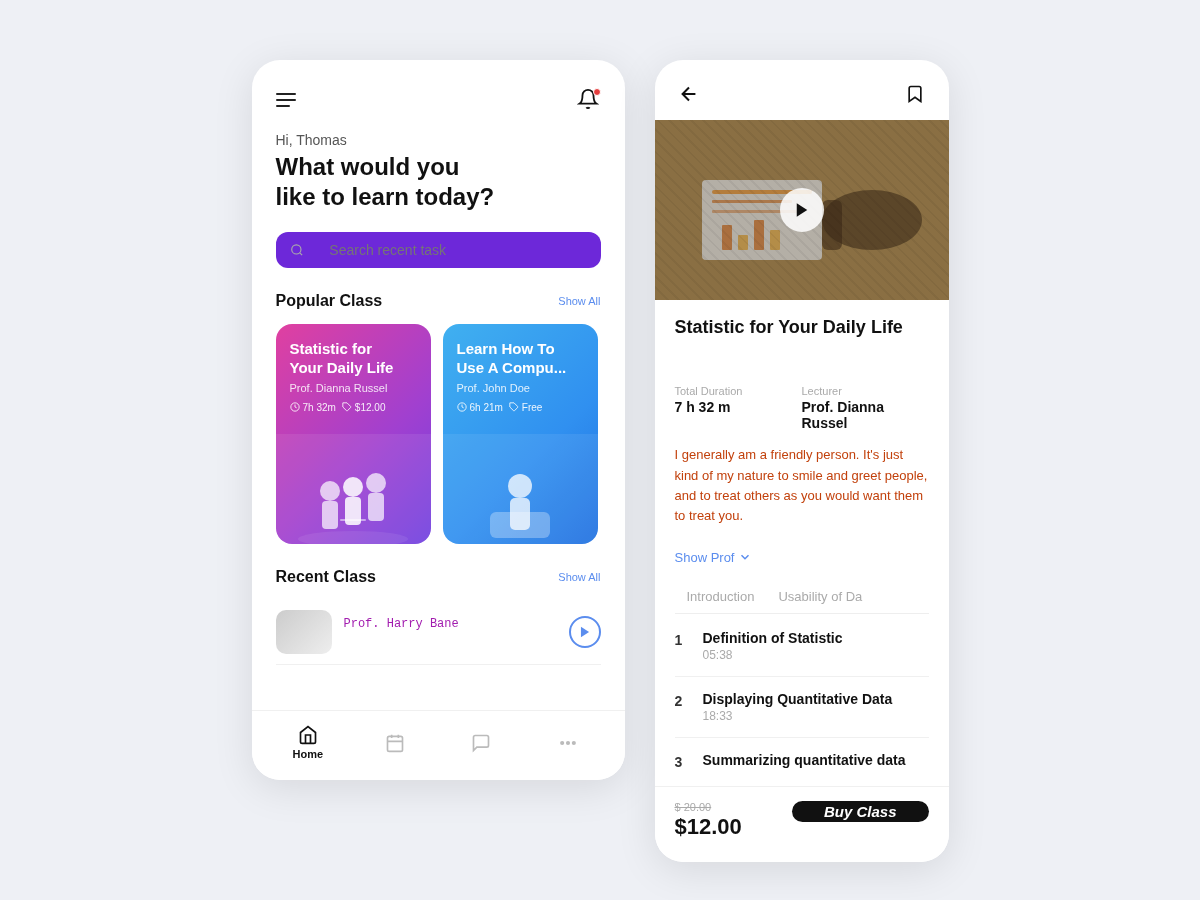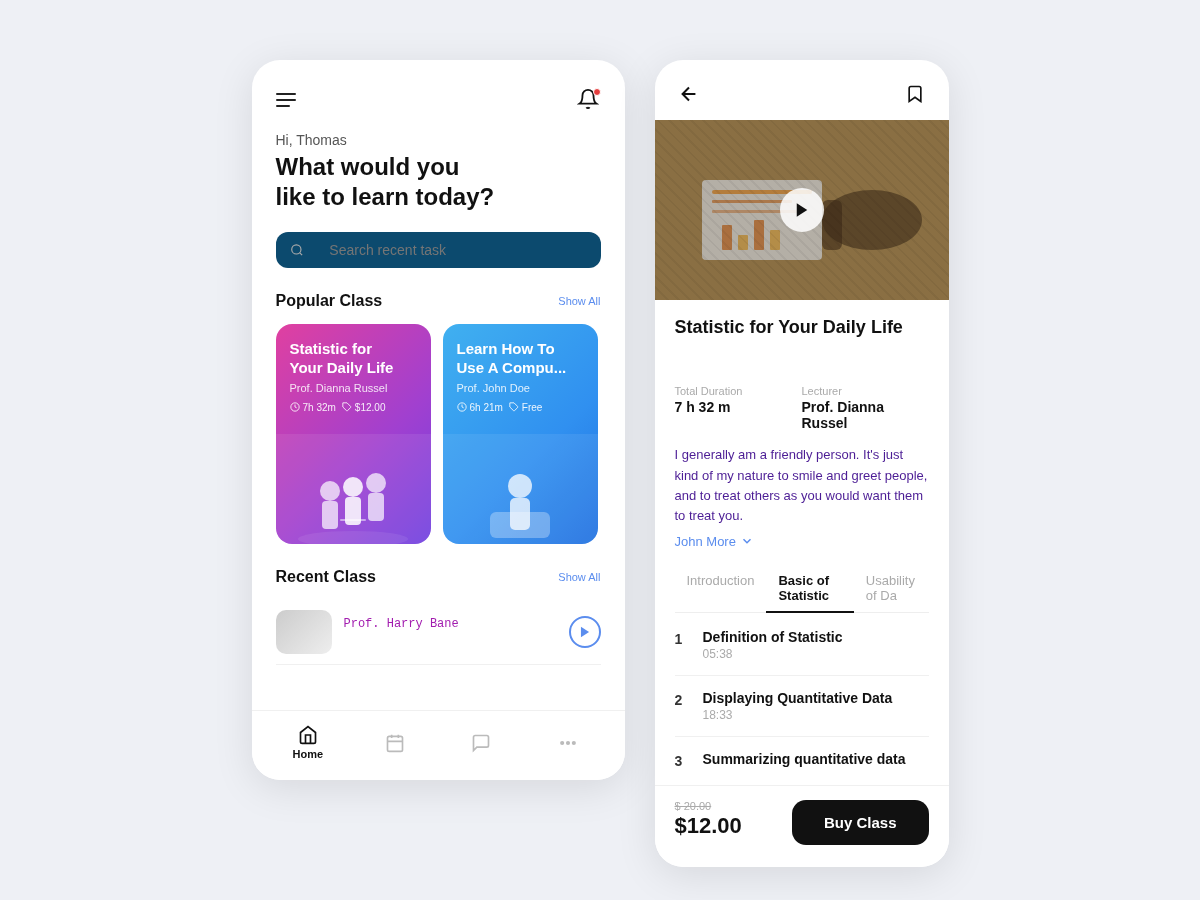--- a/index.html
+++ b/index.html
@@ -80,21 +80,21 @@
     .greeting-main {
       font-size: 24px;
       font-weight: 800;
       color: #111;
       line-height: 1.25;
       margin-bottom: 20px;
     }
     .search-bar {
       display: flex;
       align-items: flex-start;
-      background: #0c4a6e;
+      background: #6d28d9;
       border-radius: 12px;
       padding: 10px 14px;
       gap: 26px;
       margin-bottom: 24px;
     }
     .search-bar input {
       border: none;
       background: transparent;
       font-size: 14px;
       color: #aaa;
@@ -355,23 +355,23 @@
       color: #aaa;
       margin-bottom: 2px;
     }
     .meta-value {
       font-size: 14px;
       font-weight: 700;
       color: #111;
     }
     .description-text {
       font-size: 13px;
-      color: #4c1d95;
+      color: #c2410c;
       line-height: 1.55;
-      margin-bottom: 8px;
+      margin-bottom: 24px;
     }
     .show-more {
       font-size: 13px;
       color: #5b8dee;
       cursor: pointer;
       display: flex;
       align-items: center;
       gap: 4px;
       margin-bottom: 16px;
     }
@@ -442,24 +442,25 @@
     .current-price {
       font-size: 22px;
       font-weight: 800;
       color: #111;
     }
     .buy-btn {
       background: #111;
       color: #fff;
       border: none;
       border-radius: 14px;
-      padding: 14px 32px;
+      padding: 2px 32px;
       font-size: 15px;
       font-weight: 700;
       cursor: pointer;
+      font-style: italic;
     }
   </style>
 </head>
 <body>
 
 <div class="outer-wrapper">
 
   <div class="phone">
     <div class="phone-content">
 
@@ -673,29 +674,28 @@
           </div>
           <div class="meta-col">
             <div class="meta-label">Lecturer</div>
             <div class="meta-value">Prof. Dianna Russel</div>
           </div>
         </div>
 
         <div class="description-text">I generally am a friendly person. It's just kind of my nature to smile and greet people, and to treat others as you would want them to treat you.</div>
 
         <div class="show-more">
-          <span>John More</span>
+          <span>Show Prof</span>
           <svg width="14" height="14" viewBox="0 0 24 24" fill="none" stroke="#5b8dee" stroke-width="2.5">
               <polyline points="6 9 12 15 18 9"></polyline>
             </svg>
         </div>
 
         <div class="tabs-row">
           <div class="tab-item">Introduction</div>
-          <div class="tab-item active">Basic of Statistic</div>
           <div class="tab-item">Usability of Da</div>
         </div>
 
         <div class="lesson-list">
           <div class="lesson-item">
             <div class="lesson-num">1</div>
             <div class="lesson-info">
               <div class="lesson-name">Definition of Statistic</div>
               <div class="lesson-time">05:38</div>
             </div>

